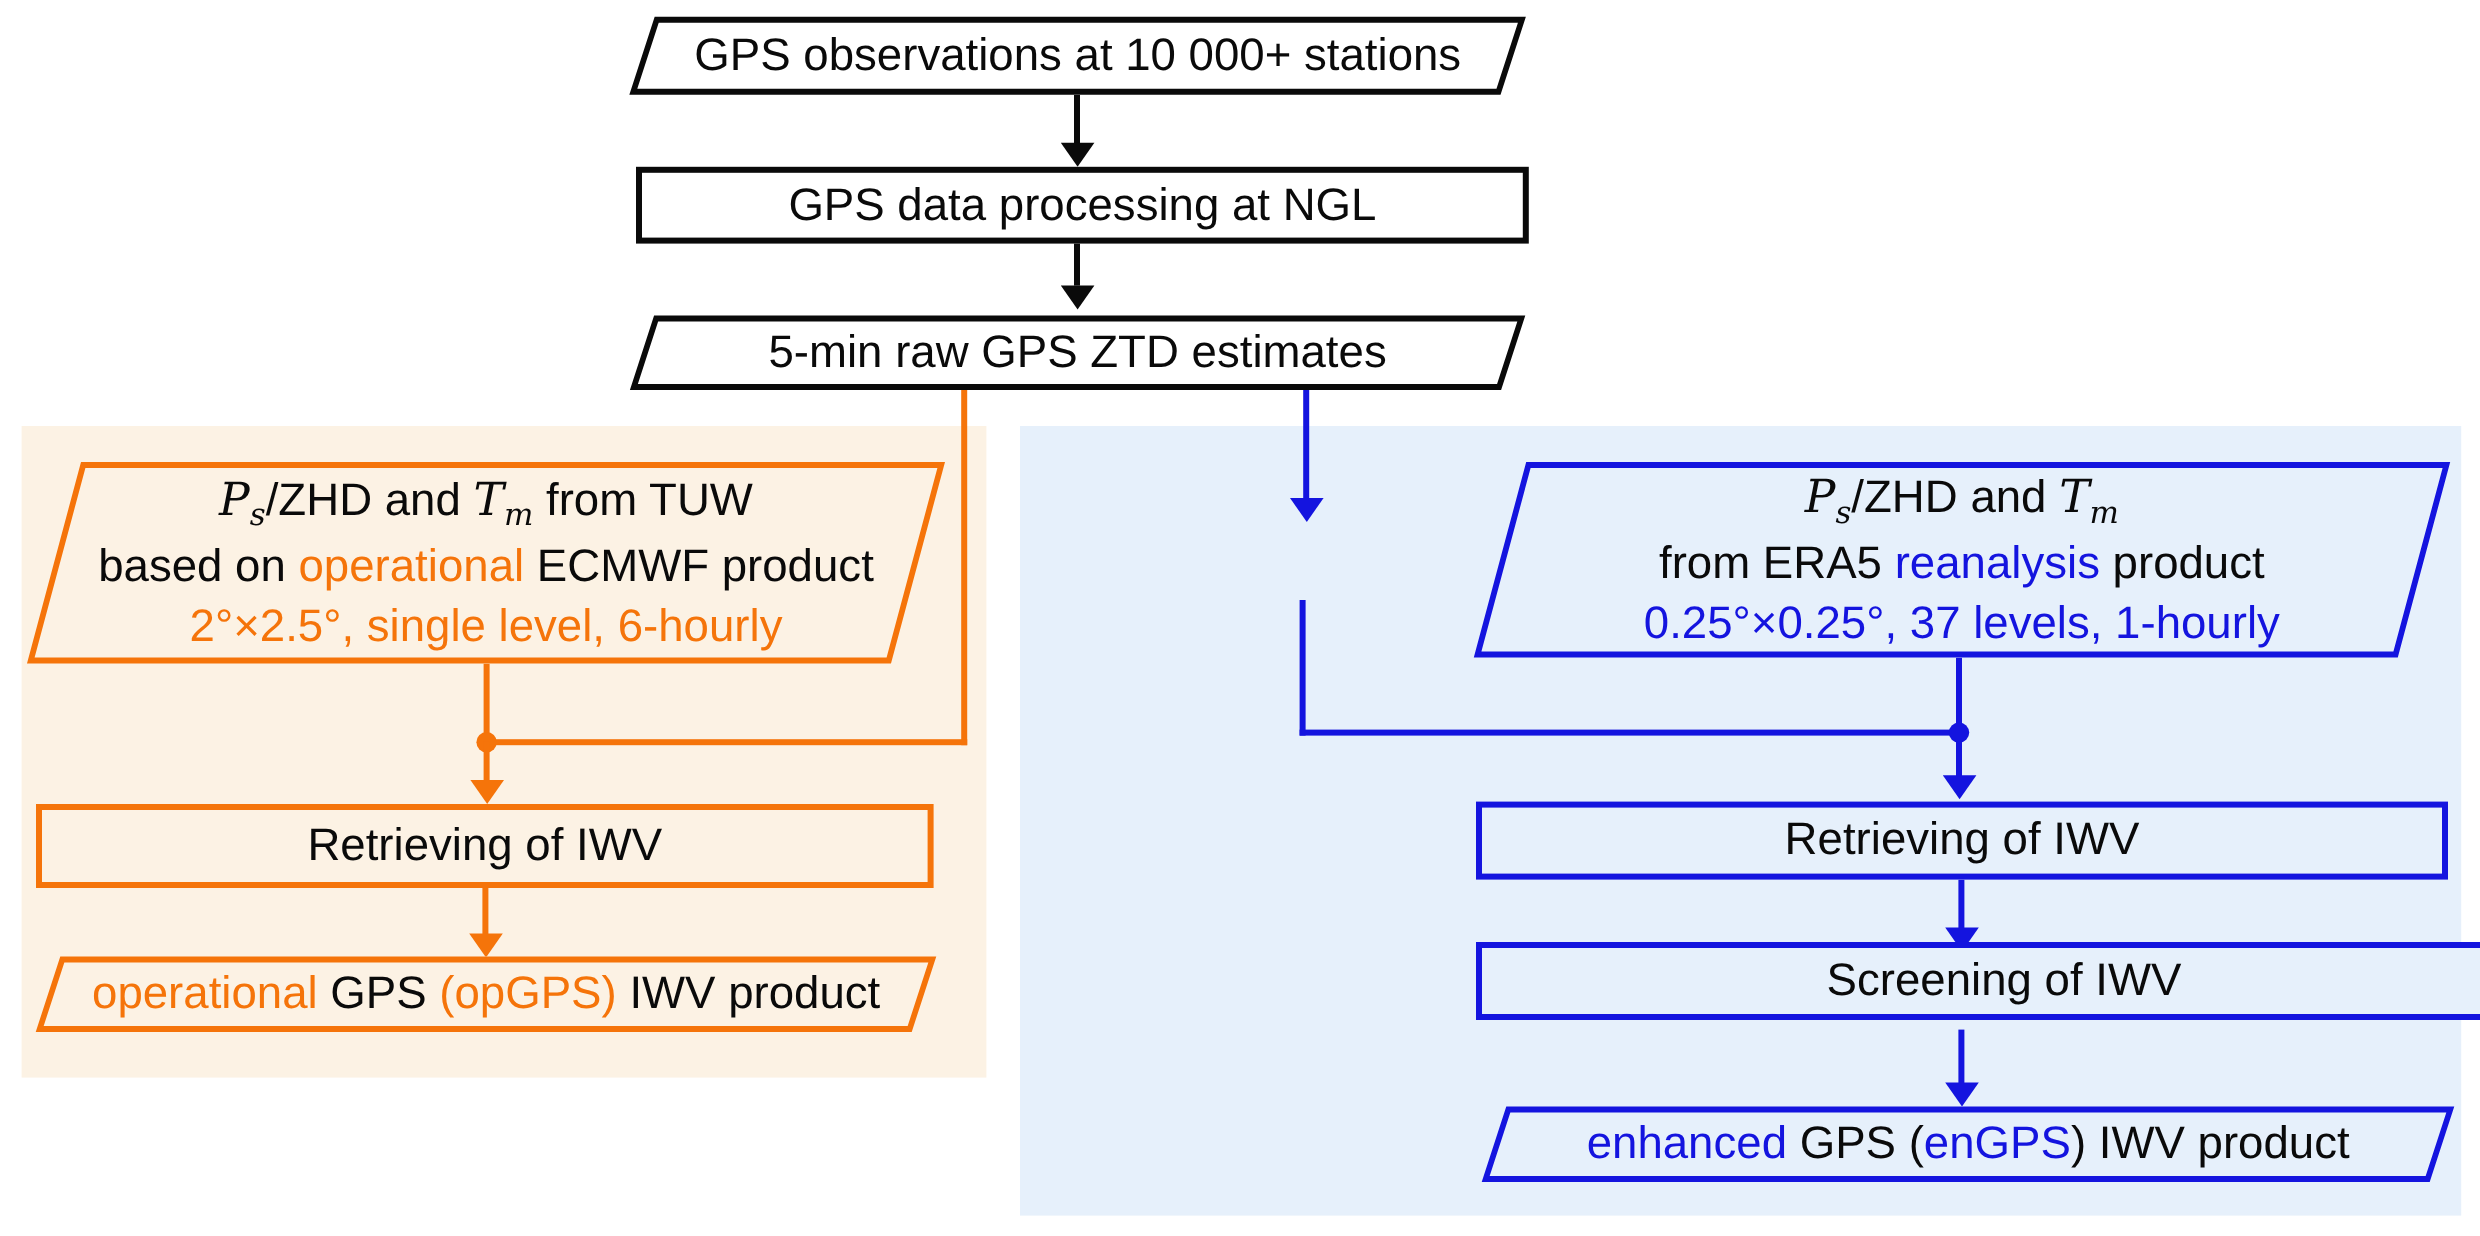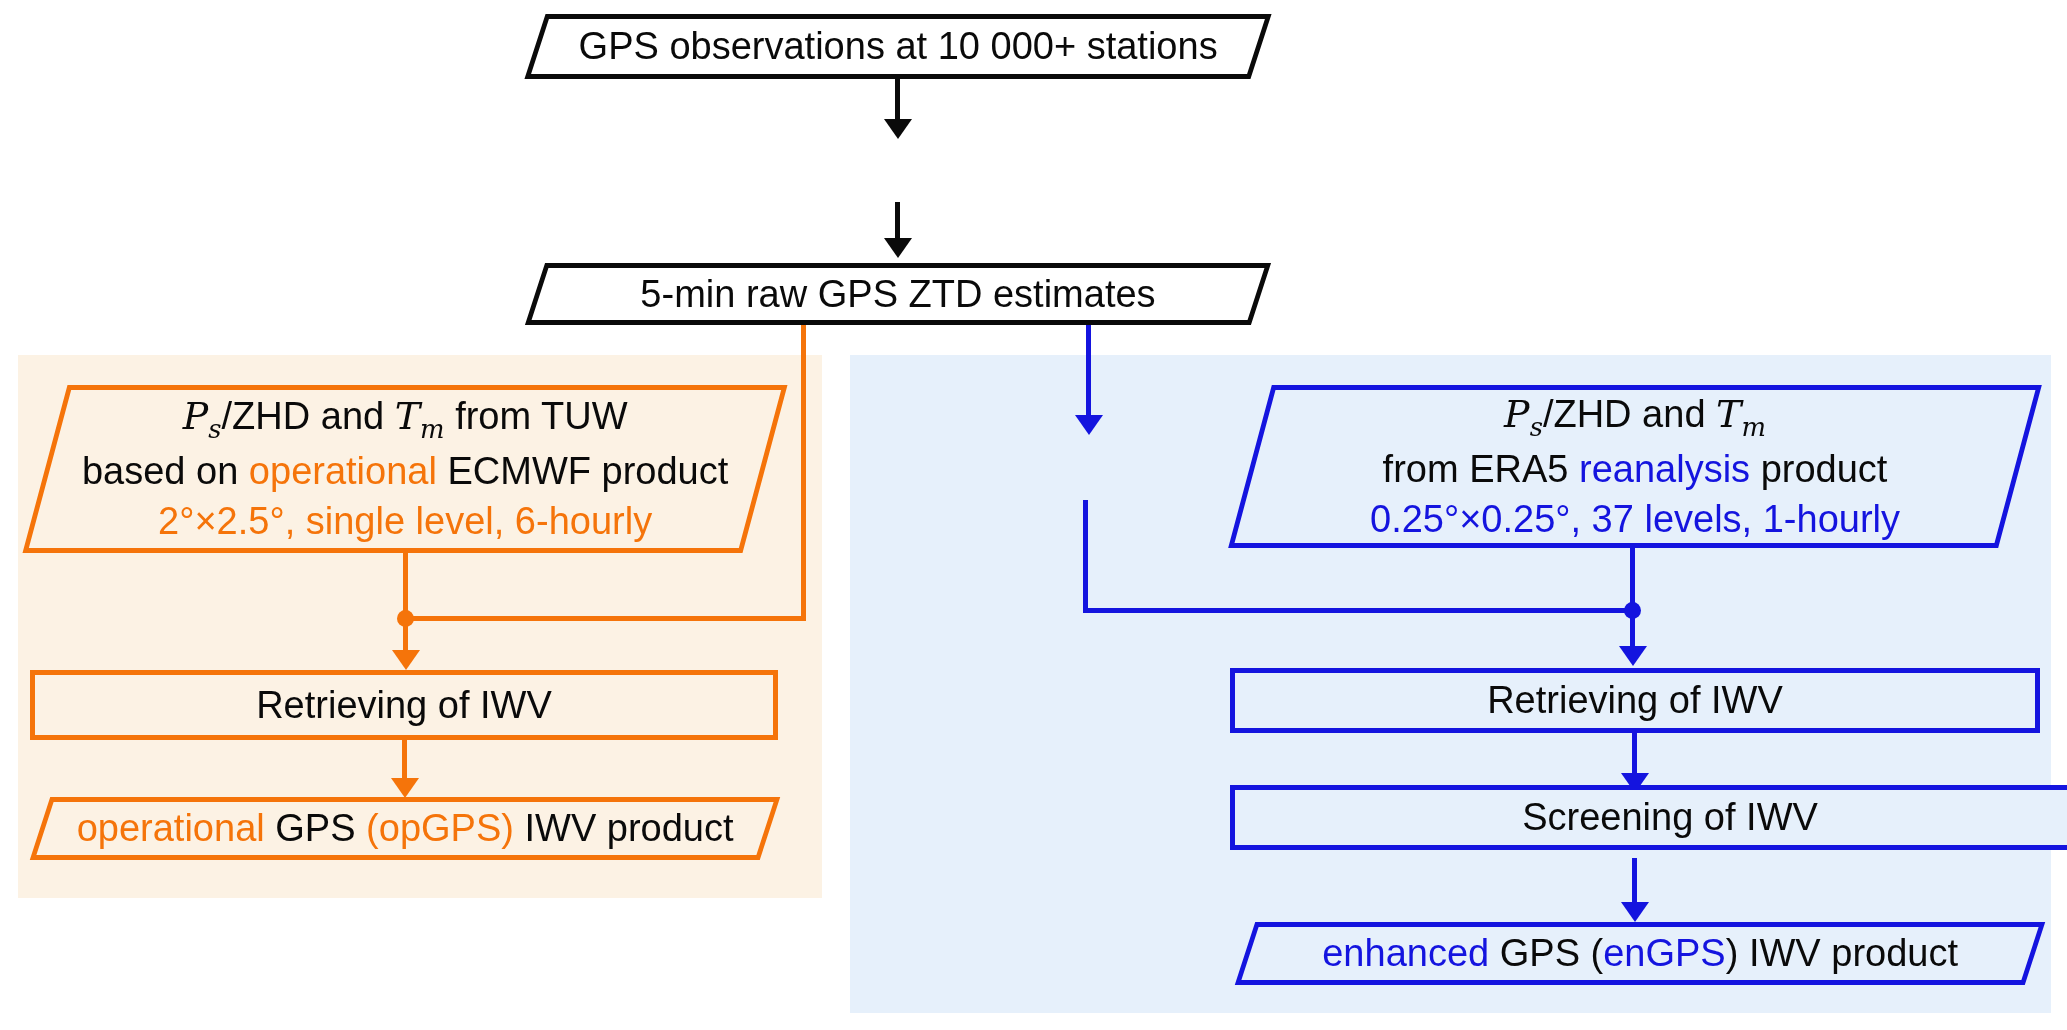--- a/index.html
+++ b/index.html
@@ -73,20 +73,23 @@
   <div class="ahead b" style="left:1619px;top:646px;"></div>
   <div class="vline c-blue" style="left:1632px;top:733px;height:42px;"></div>
   <div class="ahead b" style="left:1621px;top:773px;"></div>
   <div class="vline c-blue" style="left:1632px;top:858px;height:46px;"></div>
   <div class="ahead b" style="left:1621px;top:902px;"></div>
 
   <div class="node black para" style="left:535px;top:14px;width:726px;height:65px;">
     <div class="content">GPS observations at 10 000+ stations</div>
   </div>
 
+  <div class="node black" style="left:530px;top:139px;width:744px;height:64px;">
+    <div class="content">GPS data processing at NGL</div>
+  </div>
 
   <div class="node black para" style="left:535px;top:263px;width:726px;height:62px;">
     <div class="content">5-min raw GPS ZTD estimates</div>
   </div>
 
   <div class="node orange para wide" style="left:45px;top:385px;width:720px;height:168px;">
     <div class="content">
       <div><span class="mvar">P</span><sub class="mvar">s</sub><span>/ZHD and </span><span class="mvar">T</span><sub class="mvar">m</sub><span> from TUW</span></div>
       <div><span>based on </span><span class="accent-o">operational</span><span> ECMWF product</span></div>
       <div class="accent-o">2°×2.5°, single level, 6-hourly</div>

